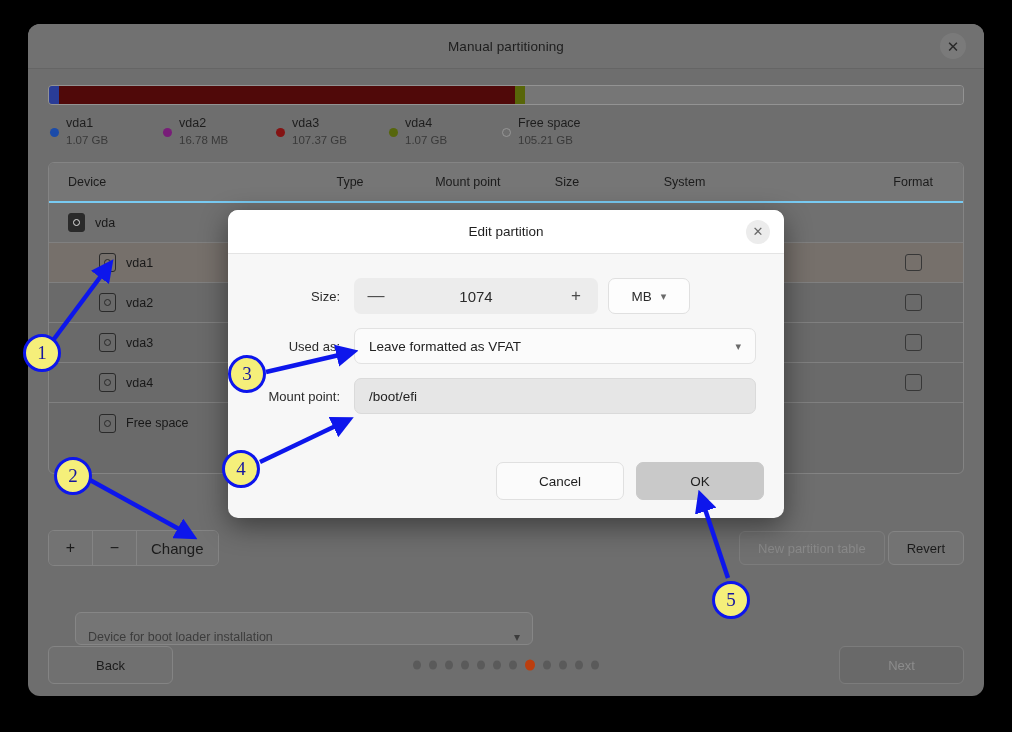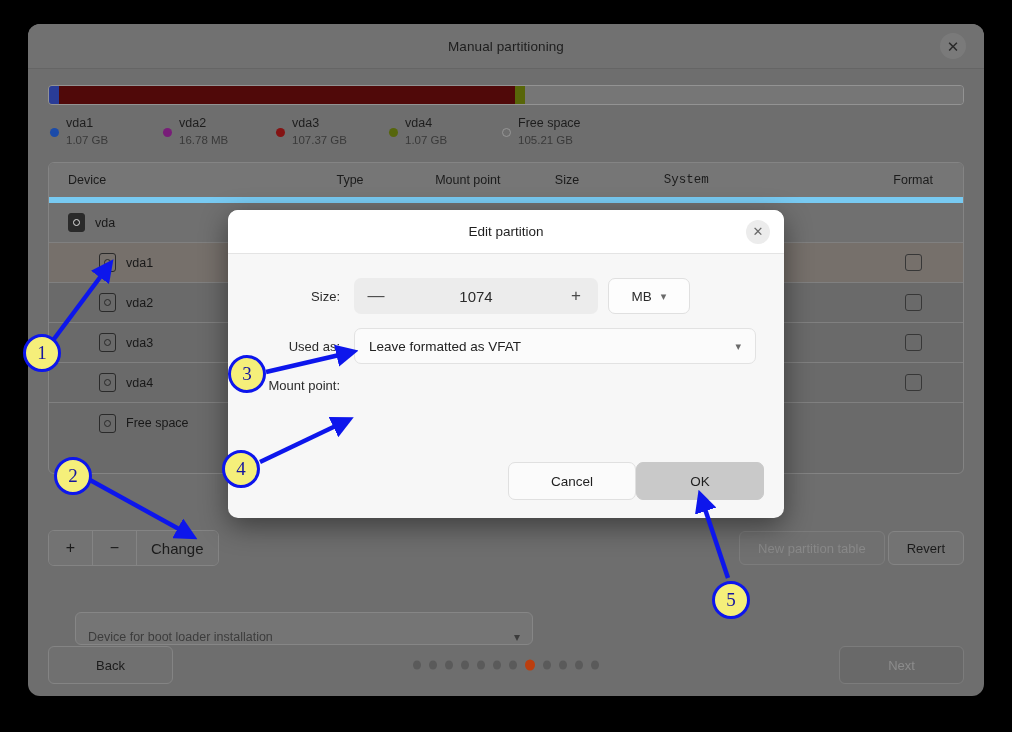--- a/index.html
+++ b/index.html
@@ -75,39 +75,39 @@
     border: 1px solid #8a8a8a;
     border-radius: 6px;
     overflow: hidden;
     background: #6f6f6f;
     height: 312px;
   }
   .thead {
     display: flex; align-items: center;
     height: 40px;
     background: #7b7b7b;
-    border-bottom: 6px solid #7dd3fc;
+    border-bottom: 2px solid #7dd3fc;
     font-size: 12.5px; color: #1d1d1d;
   }
   .trow {
     display: flex; align-items: center;
     height: 40px;
     border-bottom: 1px solid #868686;
     font-size: 12.5px; color: #1a1a1a;
     background: #6f6f6f;
   }
   .trow.selected { background: #7b7570; }
   .trow.disk { background: #757575; }
   .trow:last-child { border-bottom: none; }
 
   .c-device { width: 315px; padding-left: 19px; display: flex; align-items: center; }
   .c-type   { width: 100px; }
   .c-mount  { width: 140px; padding-left: 8px; }
   .c-size   { width: 120px; }
-  .c-system { width: 220px; font-family: Liberation Mono, monospace; }
+  .c-system { width: 220px; }
   .c-format { width: 110px; display: flex; justify-content: center; }
 
   .dev-indent { display: inline-block; width: 31px; }
   .dev-icon {
     width: 17px; height: 19px;
     border: 1.4px solid #2c2c2c;
     border-radius: 3px;
     display: inline-flex; align-items: center; justify-content: center;
     margin-right: 10px; flex: 0 0 auto;
   }
@@ -265,21 +265,21 @@
     flex: 1; height: 36px;
     background: #e6e6e6; border: 1px solid #dadada; border-radius: 7px;
     display: flex; align-items: center;
     padding: 0 14px;
     font-size: 13.5px; color: #222;
     cursor: text;
   }
 
   .dlg-actions {
     position: absolute; right: 20px; bottom: 18px;
-    display: flex; 
+    display: flex; gap: 12px;
   }
   .dbtn {
     width: 128px; height: 38px;
     display: flex; align-items: center; justify-content: center;
     border-radius: 7px; font-size: 13.5px; cursor: pointer;
   }
   .dbtn.cancel { background: #fbfbfb; border: 1px solid #e0e0e0; color: #1f1f1f; }
   .dbtn.ok { background: #c9c9c9; border: 1px solid #c9c9c9; color: #1f1f1f; }
 
   
@@ -507,20 +507,21 @@
       <div class="frow">
         <div class="flabel">Used as:</div>
         <div class="dropdown">
           <span>Leave formatted as VFAT</span>
           <span class="chev">▾</span>
         </div>
       </div>
 
       <div class="frow">
         <div class="flabel">Mount point:</div>
+        <div class="textinput">/boot/efi</div>
       </div>
 
     </div>
     <div class="dlg-actions">
       <div class="dbtn cancel">Cancel</div>
       <div class="dbtn ok">OK</div>
     </div>
   </div>
 
   <div class="anno-layer">

